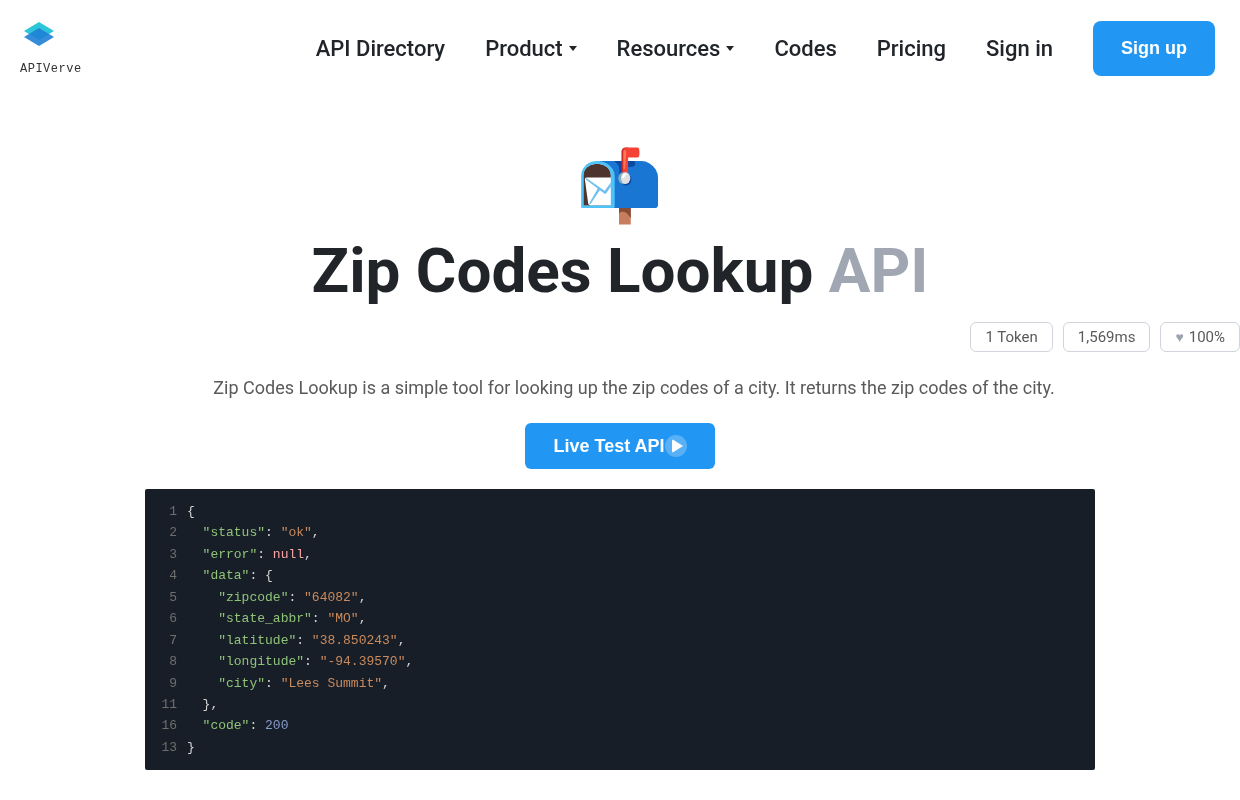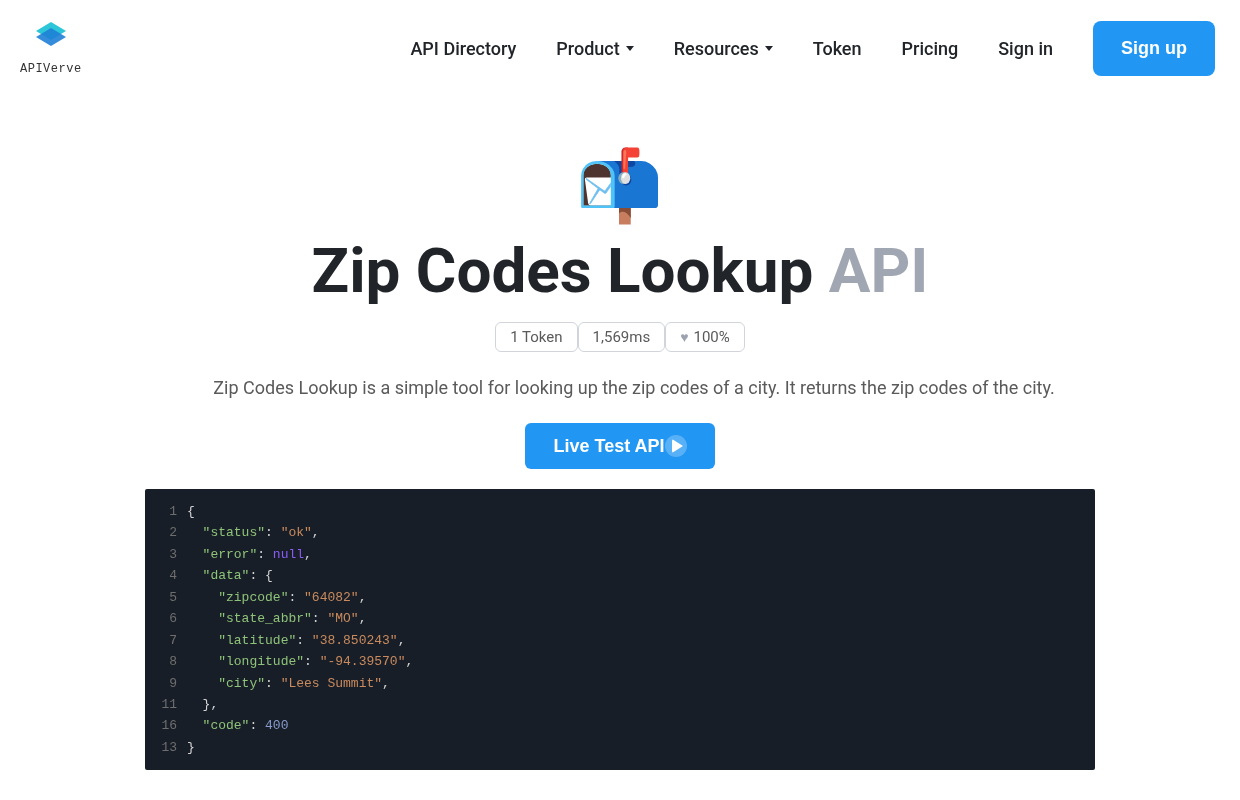--- a/index.html
+++ b/index.html
@@ -17,41 +17,40 @@
     }
     .navbar {
       display: flex;
       align-items: center;
       justify-content: space-between;
       padding: 20px 25px 20px 20px;
     }
     .logo {
       display: flex;
       flex-direction: column;
-      align-items: center;
       gap: 14px;
     }
     .logo-icon {
       width: 38px;
       height: 28px;
       position: relative;
     }
     .logo-text {
       font-family: "Courier New", monospace;
       font-size: 12px;
       letter-spacing: 0.5px;
       color: #333;
     }
     .nav-links {
       display: flex;
       align-items: center;
       gap: 40px;
     }
     .nav-link {
-      font-size: 18px;
+      font-size: 22px;
       font-weight: 500;
       color: #212529;
       cursor: pointer;
       display: flex;
       align-items: center;
       gap: 6px;
     }
     .caret {
       width: 0;
       height: 0;
@@ -81,21 +80,22 @@
       font-size: 62px;
       font-weight: 700;
       margin-top: 13px;
       color: #212529;
     }
     .hero-title-api {
       color: #a0a7b2;
     }
     .badges {
       display: flex;
-      justify-content: center;
+      justify-content: flex-end;
+      gap: 10px;
       margin-top: 15px;
     }
     .badge {
       border: 1px solid #d1d5db;
       border-radius: 6px;
       padding: 5px 14px;
       font-size: 15px;
       color: #5a5a5a;
       display: flex;
       align-items: center;
@@ -164,21 +164,21 @@
       text-align: right;
       color: #6e6e6e;
       padding-right: 10px;
       flex-shrink: 0;
     }
     .code-content {
       white-space: pre;
     }
     .tok-key { color: #8fc379; }
     .tok-str { color: #c98a5e; }
-    .tok-null { color: #8b5cf6; }
+    .tok-null { color: #fca5a5; }
     .tok-num { color: #879acc; }
     .tok-punc { color: #d4d4d4; }
   </style>
 </head>
 <body>
 
 <div class="navbar">
   <div class="logo">
     <span class="logo-icon">
       <svg width="38" height="28" viewBox="0 0 38 28">
@@ -194,21 +194,21 @@
     </div>
     <div class="nav-link">
       <span>Product</span>
       <span class="caret"></span>
     </div>
     <div class="nav-link">
       <span>Resources</span>
       <span class="caret"></span>
     </div>
     <div class="nav-link">
-      <span>Token</span>
+      <span>Codes</span>
     </div>
     <div class="nav-link">
       <span>Pricing</span>
     </div>
     <div class="nav-link">
       <span>Sign in</span>
     </div>
     <button class="signup-btn">
       <span>Sign up</span>
     </button>
@@ -276,21 +276,21 @@
       <div class="code-line">
         <span class="line-num">9</span>
         <span class="code-content">    <span class="tok-key">"city"</span><span class="tok-punc">: </span><span class="tok-str">"Lees Summit"</span><span class="tok-punc">,</span></span>
       </div>
       <div class="code-line">
         <span class="line-num">11</span>
         <span class="code-content">  <span class="tok-punc">},</span></span>
       </div>
       <div class="code-line">
         <span class="line-num">16</span>
-        <span class="code-content">  <span class="tok-key">"code"</span><span class="tok-punc">: </span><span class="tok-num">400</span></span>
+        <span class="code-content">  <span class="tok-key">"code"</span><span class="tok-punc">: </span><span class="tok-num">200</span></span>
       </div>
       <div class="code-line">
         <span class="line-num">13</span>
         <span class="code-content"><span class="tok-punc">}</span></span>
       </div>
     </div>
 
   
 </div>
 

